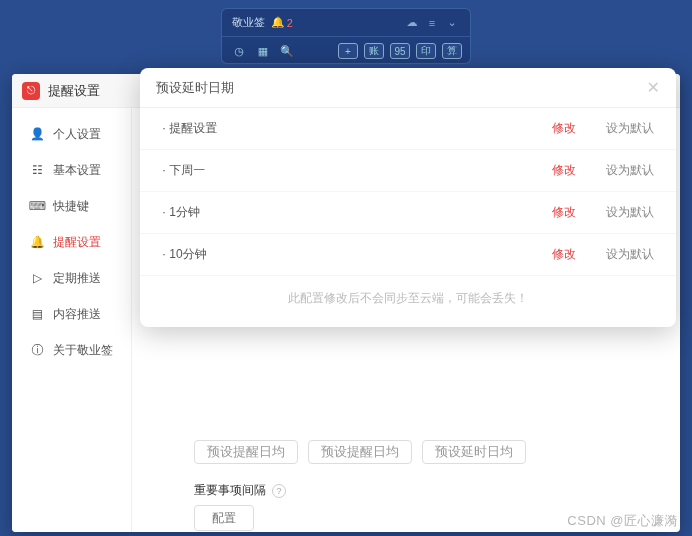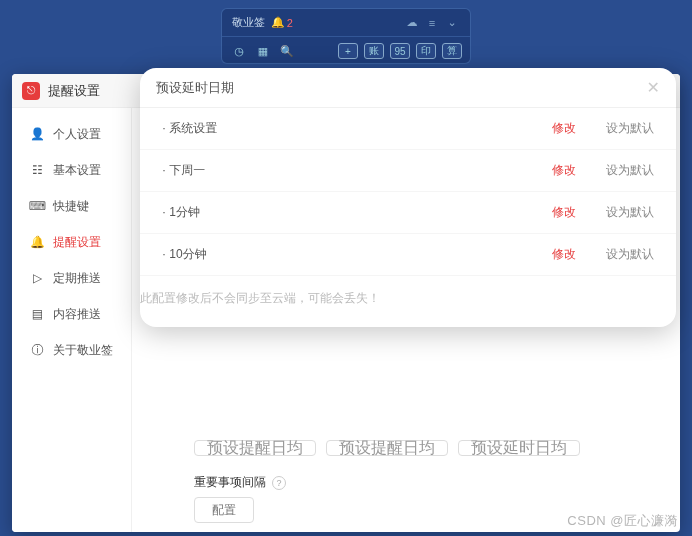--- a/index.html
+++ b/index.html
@@ -29,39 +29,39 @@
 .sec-lbl{font-size:12px;color:#333;margin-bottom:10px}
 .sec-lbl.top{margin-top:2px}
 .chk-row{display:flex;align-items:center;font-size:12px;color:#333;margin-bottom:6px;margin-left:-44px}
 .chk{width:13px;height:13px;border:1px solid #e63c3c;background:#e63c3c;margin-right:6px;color:#fff;font-size:9px;display:flex;align-items:center;justify-content:center}
 .slider{position:relative;height:6px;background:#e6e6e6;border-radius:3px;width:320px;margin-bottom:22px}
 .slider-fill{position:absolute;left:0;top:0;bottom:0;background:#e63c3c;border-radius:3px;width:59%}
 .slider-thumb{position:absolute;top:50%;left:59%;transform:translate(-50%,-50%);width:14px;height:14px;border-radius:50%;background:#fff;border:1px solid #ccc;box-shadow:0 1px 2px rgba(0,0,0,.2)}
 .slider-txt{position:absolute;left:340px;top:-5px;font-size:12px;color:#3aa0ff}
 .slider-txt .max{color:#bbb}
 .btn-row{display:flex;gap:10px;margin-bottom:18px}
-.ghost-btn{height:16px;padding:0 12px;border:1px solid #ddd;border-radius:4px;background:#fff;font-size:16px;color:#999;display:flex;align-items:center}
+.ghost-btn{height:24px;padding:0 12px;border:1px solid #ddd;border-radius:4px;background:#fff;font-size:13px;color:#999;display:flex;align-items:center}
 .sec-row{display:flex;align-items:center;gap:6px;margin-bottom:6px;font-size:12px;color:#333}
 .help{width:14px;height:14px;border:1px solid #ccc;border-radius:50%;font-size:9px;color:#aaa;display:flex;align-items:center;justify-content:center}
 .ctl-row{display:flex;gap:14px}
 .select{width:158px;height:26px;border:1px solid #ddd;border-radius:4px;display:flex;align-items:center;padding:0 8px;font-size:12px;color:#555;justify-content:space-between}
 .caret{color:#aaa;font-size:9px}
 .cfg-btn{width:60px;height:26px;border:1px solid #ddd;border-radius:4px;display:flex;align-items:center;justify-content:center;font-size:12px;color:#737373}
 .overlay{position:absolute;inset:0;pointer-events:none}
-.modal{position:absolute;top:68px;left:140px;right:16px;background:#fff;border-radius:16px;box-shadow:0 6px 28px rgba(0,0,0,.22);padding:0 0 16px}
+.modal{position:absolute;top:68px;left:140px;right:16px;background:#fff;border-radius:8px;box-shadow:0 6px 28px rgba(0,0,0,.22);padding:0 0 16px}
 .m-head{height:40px;display:flex;align-items:center;padding:0 16px;border-bottom:1px solid #f0f0f0;font-size:13px;color:#555}
 .m-head .sp{flex:1}
 .m-close{color:#ccc;font-size:16px}
 .m-row{height:42px;display:flex;align-items:center;padding:0 22px;border-bottom:1px solid #f5f5f5;font-size:12px}
 .m-row:last-of-type{border-bottom:none}
 .m-label{color:#555}
 .m-row .sp{flex:1}
 .m-edit{color:#e63c3c;margin-right:30px}
 .m-def{color:#888}
-.m-foot{font-size:12px;color:#bbb;padding:14px 0 4px}
+.m-foot{text-align:center;font-size:12px;color:#bbb;padding:14px 0 4px}
 .wm{position:absolute;bottom:6px;right:14px;font-size:13px;color:rgba(120,120,120,.55);letter-spacing:.5px}
 </style>
 </head>
 <body>
 
 <div class="topbar">
   <div class="tb-r1">
     <span class="tb-title">敬业签</span>
     <span class="tb-bell">🔔<span>2</span></span>
     <span class="sp"></span>
@@ -150,21 +150,21 @@
 </div>
 
 <div class="overlay">
   <div class="modal">
     <div class="m-head">
       <span>预设延时日期</span>
       <span class="sp"></span>
       <span class="m-close">✕</span>
     </div>
     <div class="m-row">
-      <span class="m-label">· 系统设置</span>
+      <span class="m-label">· 提醒设置</span>
         <span class="sp"></span>
       <span class="m-edit">修改</span>
       <span class="m-def">设为默认</span>
     </div>
     <div class="m-row">
       <span class="m-label">· 下周一</span>
         <span class="sp"></span>
       <span class="m-edit">修改</span>
       <span class="m-def">设为默认</span>
     </div>

